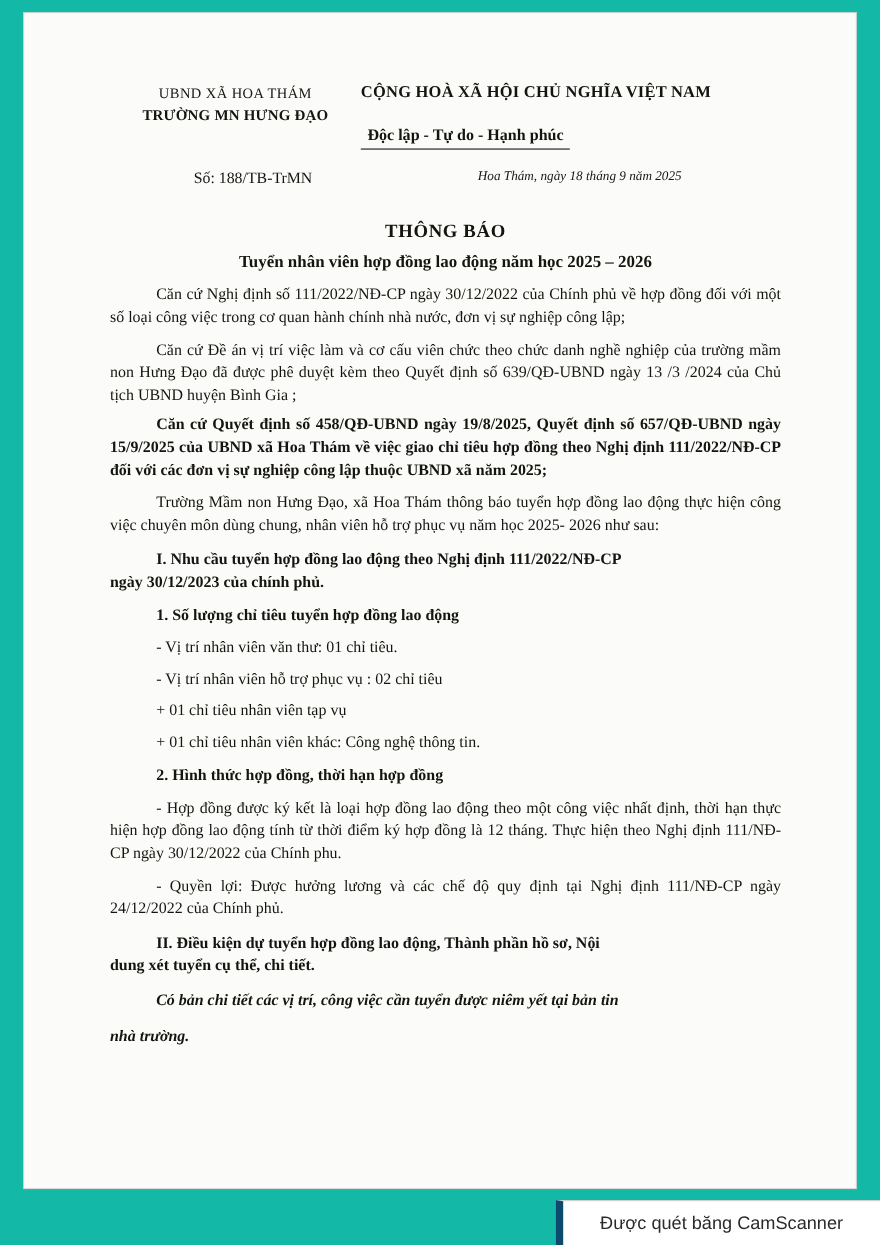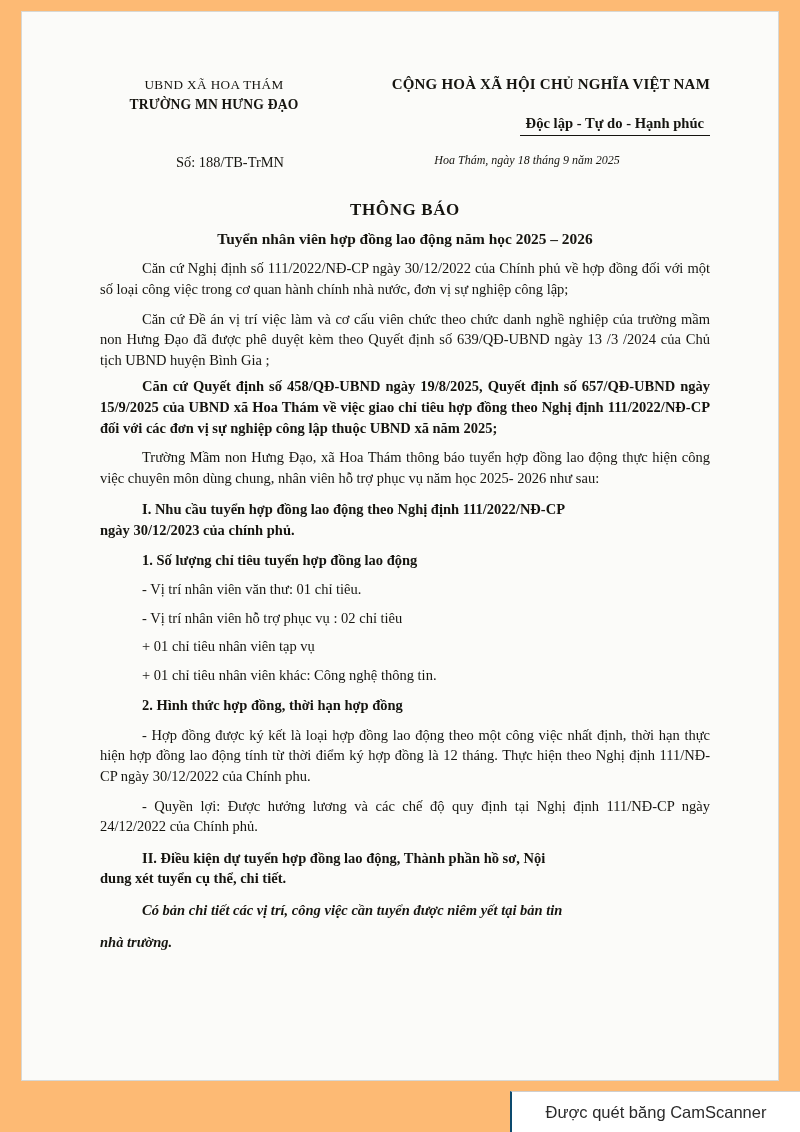--- a/index.html
+++ b/index.html
@@ -10,21 +10,21 @@
   body {
     width: 800px;
     height: 1132px;
     overflow: hidden;
     font-family: "Liberation Serif", serif;
   }
   .page-frame {
     position: relative;
     width: 800px;
     height: 1132px;
-    background: #fdba74;
+    background: #14b8a6;
   }
   .scan-sheet {
     position: absolute;
     left: 22px;
     top: 12px;
     width: 756px;
     height: 1068px;
     background: #fbfbf9;
     box-shadow: 0 0 0 1px #d8d8d4;
   }
@@ -55,21 +55,21 @@
     letter-spacing: .4px;
   }
   .org-line2 {
     font-size: 13.6px;
     font-weight: bold;
     letter-spacing: .2px;
     white-space: nowrap;
   }
   .nation-block {
     flex: 1;
-    text-align: right;
+    text-align: left;
   }
   .nation-line1 {
     font-size: 15px;
     font-weight: bold;
     letter-spacing: .2px;
     white-space: nowrap;
   }
   .nation-line2 {
     font-size: 14.6px;
     font-weight: bold;
@@ -154,21 +154,21 @@
   }
 
   
   .scanner-bar {
     position: absolute;
     right: 0;
     bottom: 0;
     width: 288px;
     height: 40px;
     background: #ffffff;
-    border-left: 2px solid #0c4a6e;
+    border-left: 7px solid #0c4a6e;
     border-top: 1px solid #cfcfcf;
     display: flex;
     align-items: center;
     justify-content: center;
   }
   .scanner-text {
     font-family: "Liberation Sans", sans-serif;
     font-size: 16.5px;
     color: #2b2b2b;
     white-space: nowrap;

